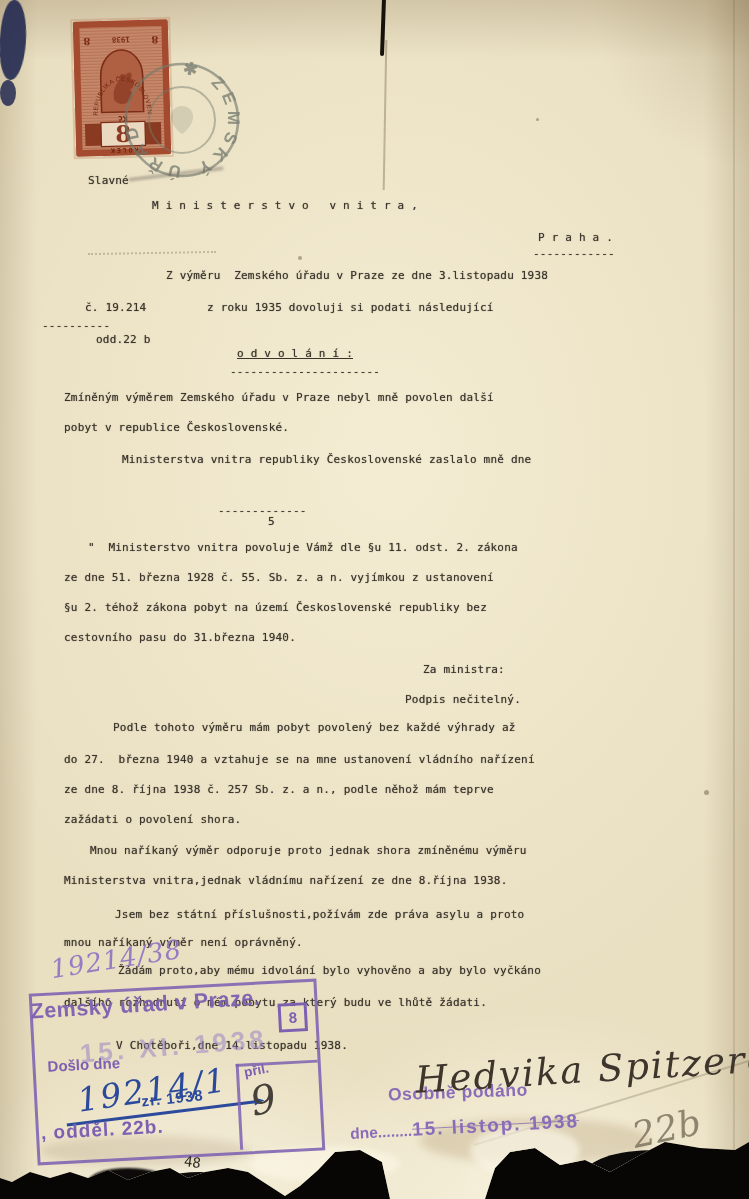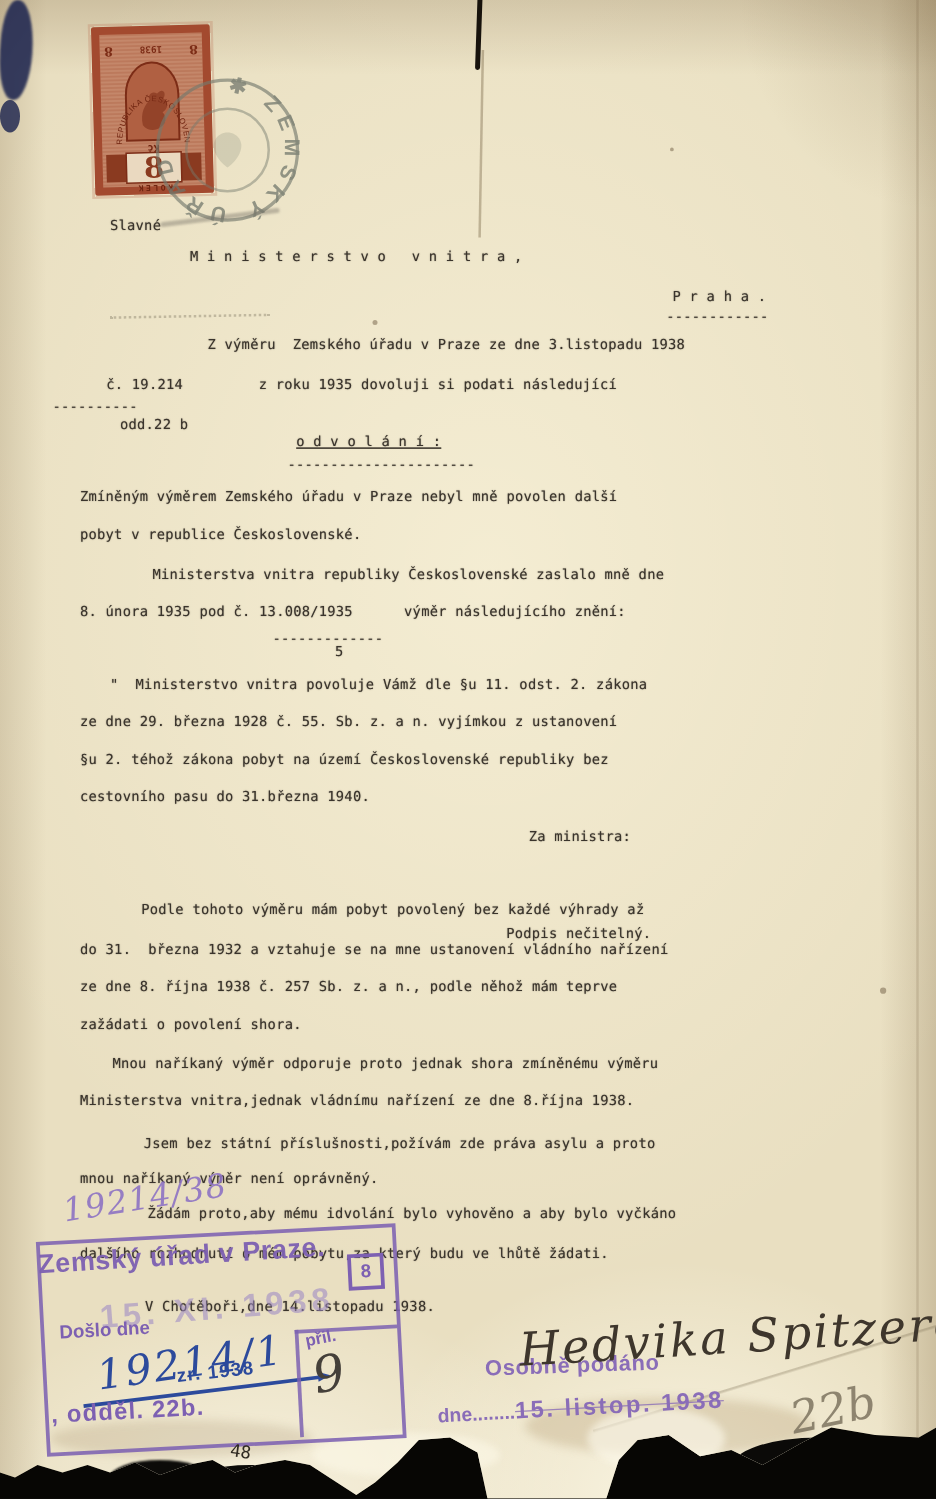--- a/index.html
+++ b/index.html
@@ -167,31 +167,30 @@
     <div class="tl" style="left:166px;top:270px;">Z výměru  Zemského úřadu v Praze ze dne 3.listopadu 1938</div>
     <div class="tl" style="left:85px;top:302px;">č. 19.214</div>
     <div class="tl" style="left:207px;top:302px;">z roku 1935 dovoluji si podati následující</div>
     <div class="tl" style="left:42px;top:320px;">----------</div>
     <div class="tl" style="left:96px;top:334px;">odd.22 b</div>
     <div class="tl" style="left:237px;top:348px;text-decoration:underline;">o d v o l á n í :</div>
     <div class="tl" style="left:230px;top:366px;">----------------------</div>
     <div class="tl" style="left:64px;top:392px;">Zmíněným výměrem Zemského úřadu v Praze nebyl mně povolen další</div>
     <div class="tl" style="left:64px;top:422px;">pobyt v republice Československé.</div>
     <div class="tl" style="left:122px;top:454px;">Ministerstva vnitra republiky Československé zaslalo mně dne</div>
-    <div class="tl" style="left:64px;top:484px;">8. února 1935 pod č. 13.008/1935      výměr následujícího znění:</div>
     <div class="tl" style="left:218px;top:505px;">-------------</div>
     <div class="tl" style="left:268px;top:516px;">5</div>
     <div class="tl" style="left:88px;top:542px;">"  Ministerstvo vnitra povoluje Vámž dle §u 11. odst. 2. zákona</div>
-    <div class="tl" style="left:64px;top:572px;">ze dne 29. března 1928 č. 55. Sb. z. a n. vyjímkou z ustanovení</div>
+    <div class="tl" style="left:64px;top:572px;">ze dne 51. března 1928 č. 55. Sb. z. a n. vyjímkou z ustanovení</div>
     <div class="tl" style="left:64px;top:602px;">§u 2. téhož zákona pobyt na území Československé republiky bez</div>
     <div class="tl" style="left:64px;top:632px;">cestovního pasu do 31.března 1940.</div>
     <div class="tl" style="left:423px;top:664px;">Za ministra:</div>
-    <div class="tl" style="left:405px;top:694px;margin-top:47px;">Podpis nečitelný.</div>
+    <div class="tl" style="left:405px;top:694px;">Podpis nečitelný.</div>
     <div class="tl" style="left:113px;top:722px;">Podle tohoto výměru mám pobyt povolený bez každé výhrady až</div>
-    <div class="tl" style="left:64px;top:754px;">do 31.  března 1932 a vztahuje se na mne ustanovení vládního nařízení</div>
+    <div class="tl" style="left:64px;top:754px;">do 27.  března 1940 a vztahuje se na mne ustanovení vládního nařízení</div>
     <div class="tl" style="left:64px;top:784px;">ze dne 8. října 1938 č. 257 Sb. z. a n., podle něhož mám teprve</div>
     <div class="tl" style="left:64px;top:814px;">zažádati o povolení shora.</div>
     <div class="tl" style="left:90px;top:845px;">Mnou naříkaný výměr odporuje proto jednak shora zmíněnému výměru</div>
     <div class="tl" style="left:64px;top:875px;">Ministerstva vnitra,jednak vládnímu nařízení ze dne 8.října 1938.</div>
     <div class="tl" style="left:115px;top:909px;">Jsem bez státní příslušnosti,požívám zde práva asylu a proto</div>
     <div class="tl" style="left:118px;top:965px;">Žádám proto,aby mému idvolání bylo vyhověno a aby bylo vyčkáno</div>
     <div class="tl" style="left:64px;top:937px;">mnou naříkaný výměr není oprávněný.</div>
     <div class="tl" style="left:64px;top:997px;">dalšího rozhodnutí o mém pobytu,za který budu ve lhůtě žádati.</div>
     <div class="tl" style="left:80px;top:1040px;margin-left:36px;">V Chotěboři,dne 14.listopadu 1938.</div>
 

